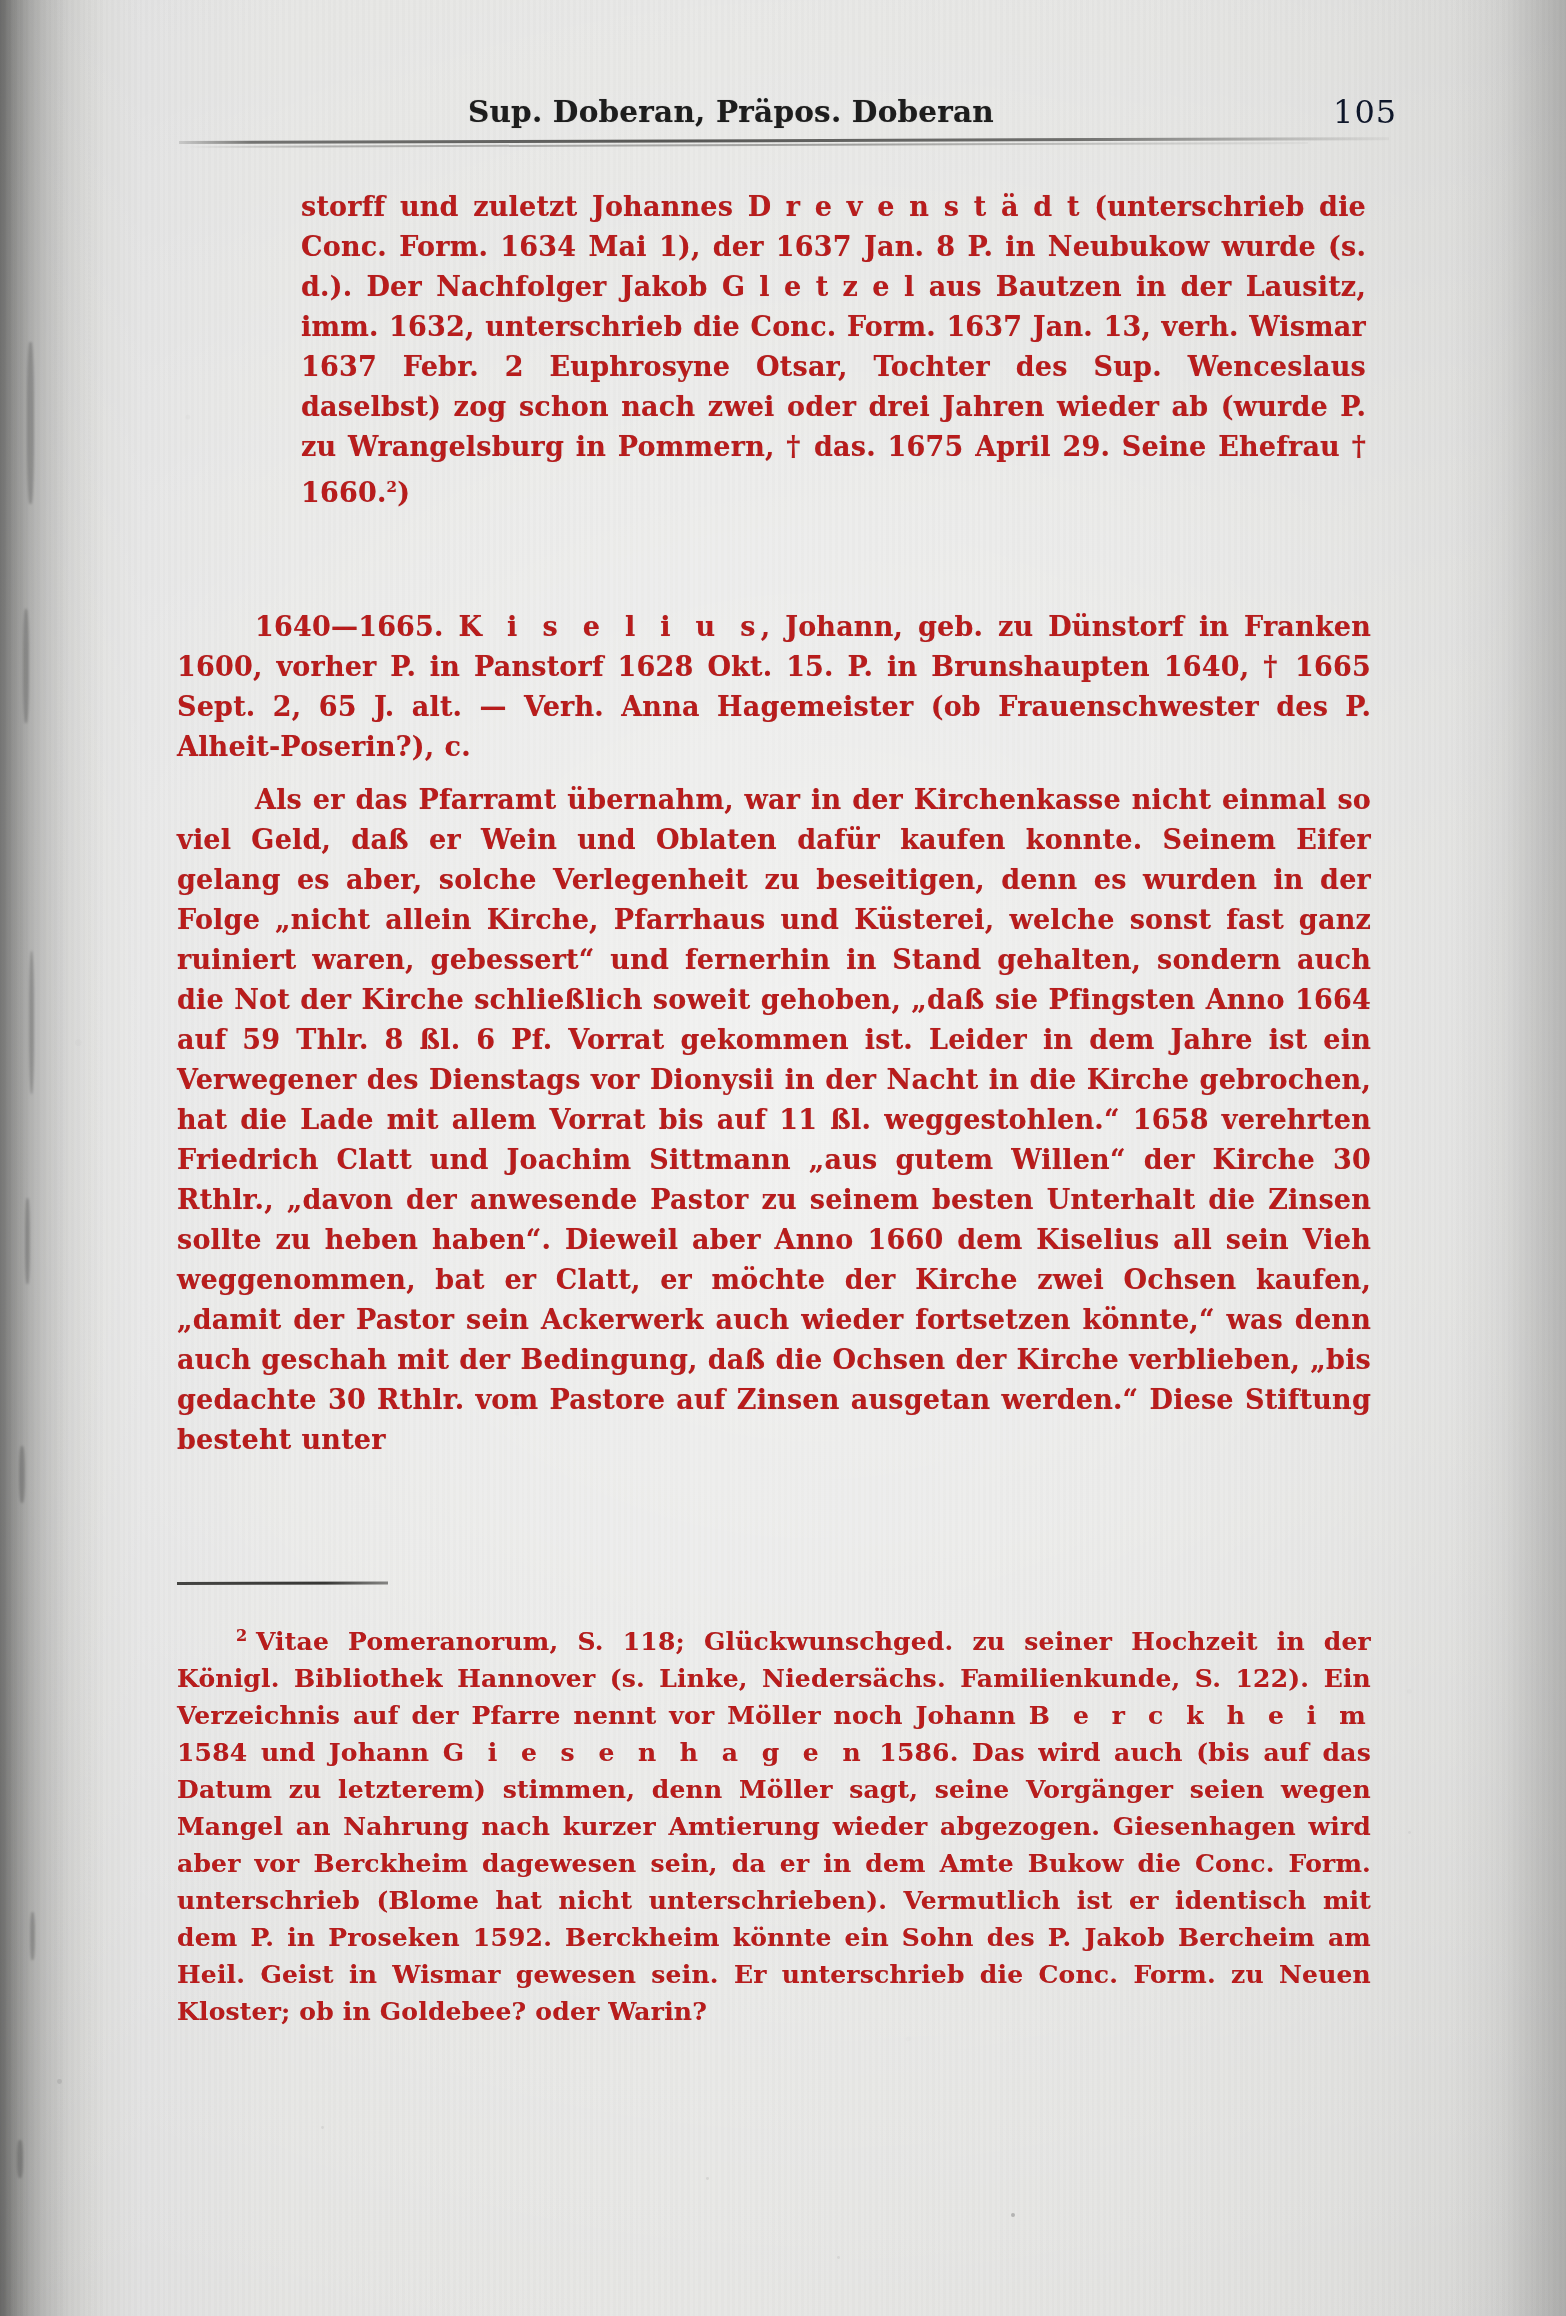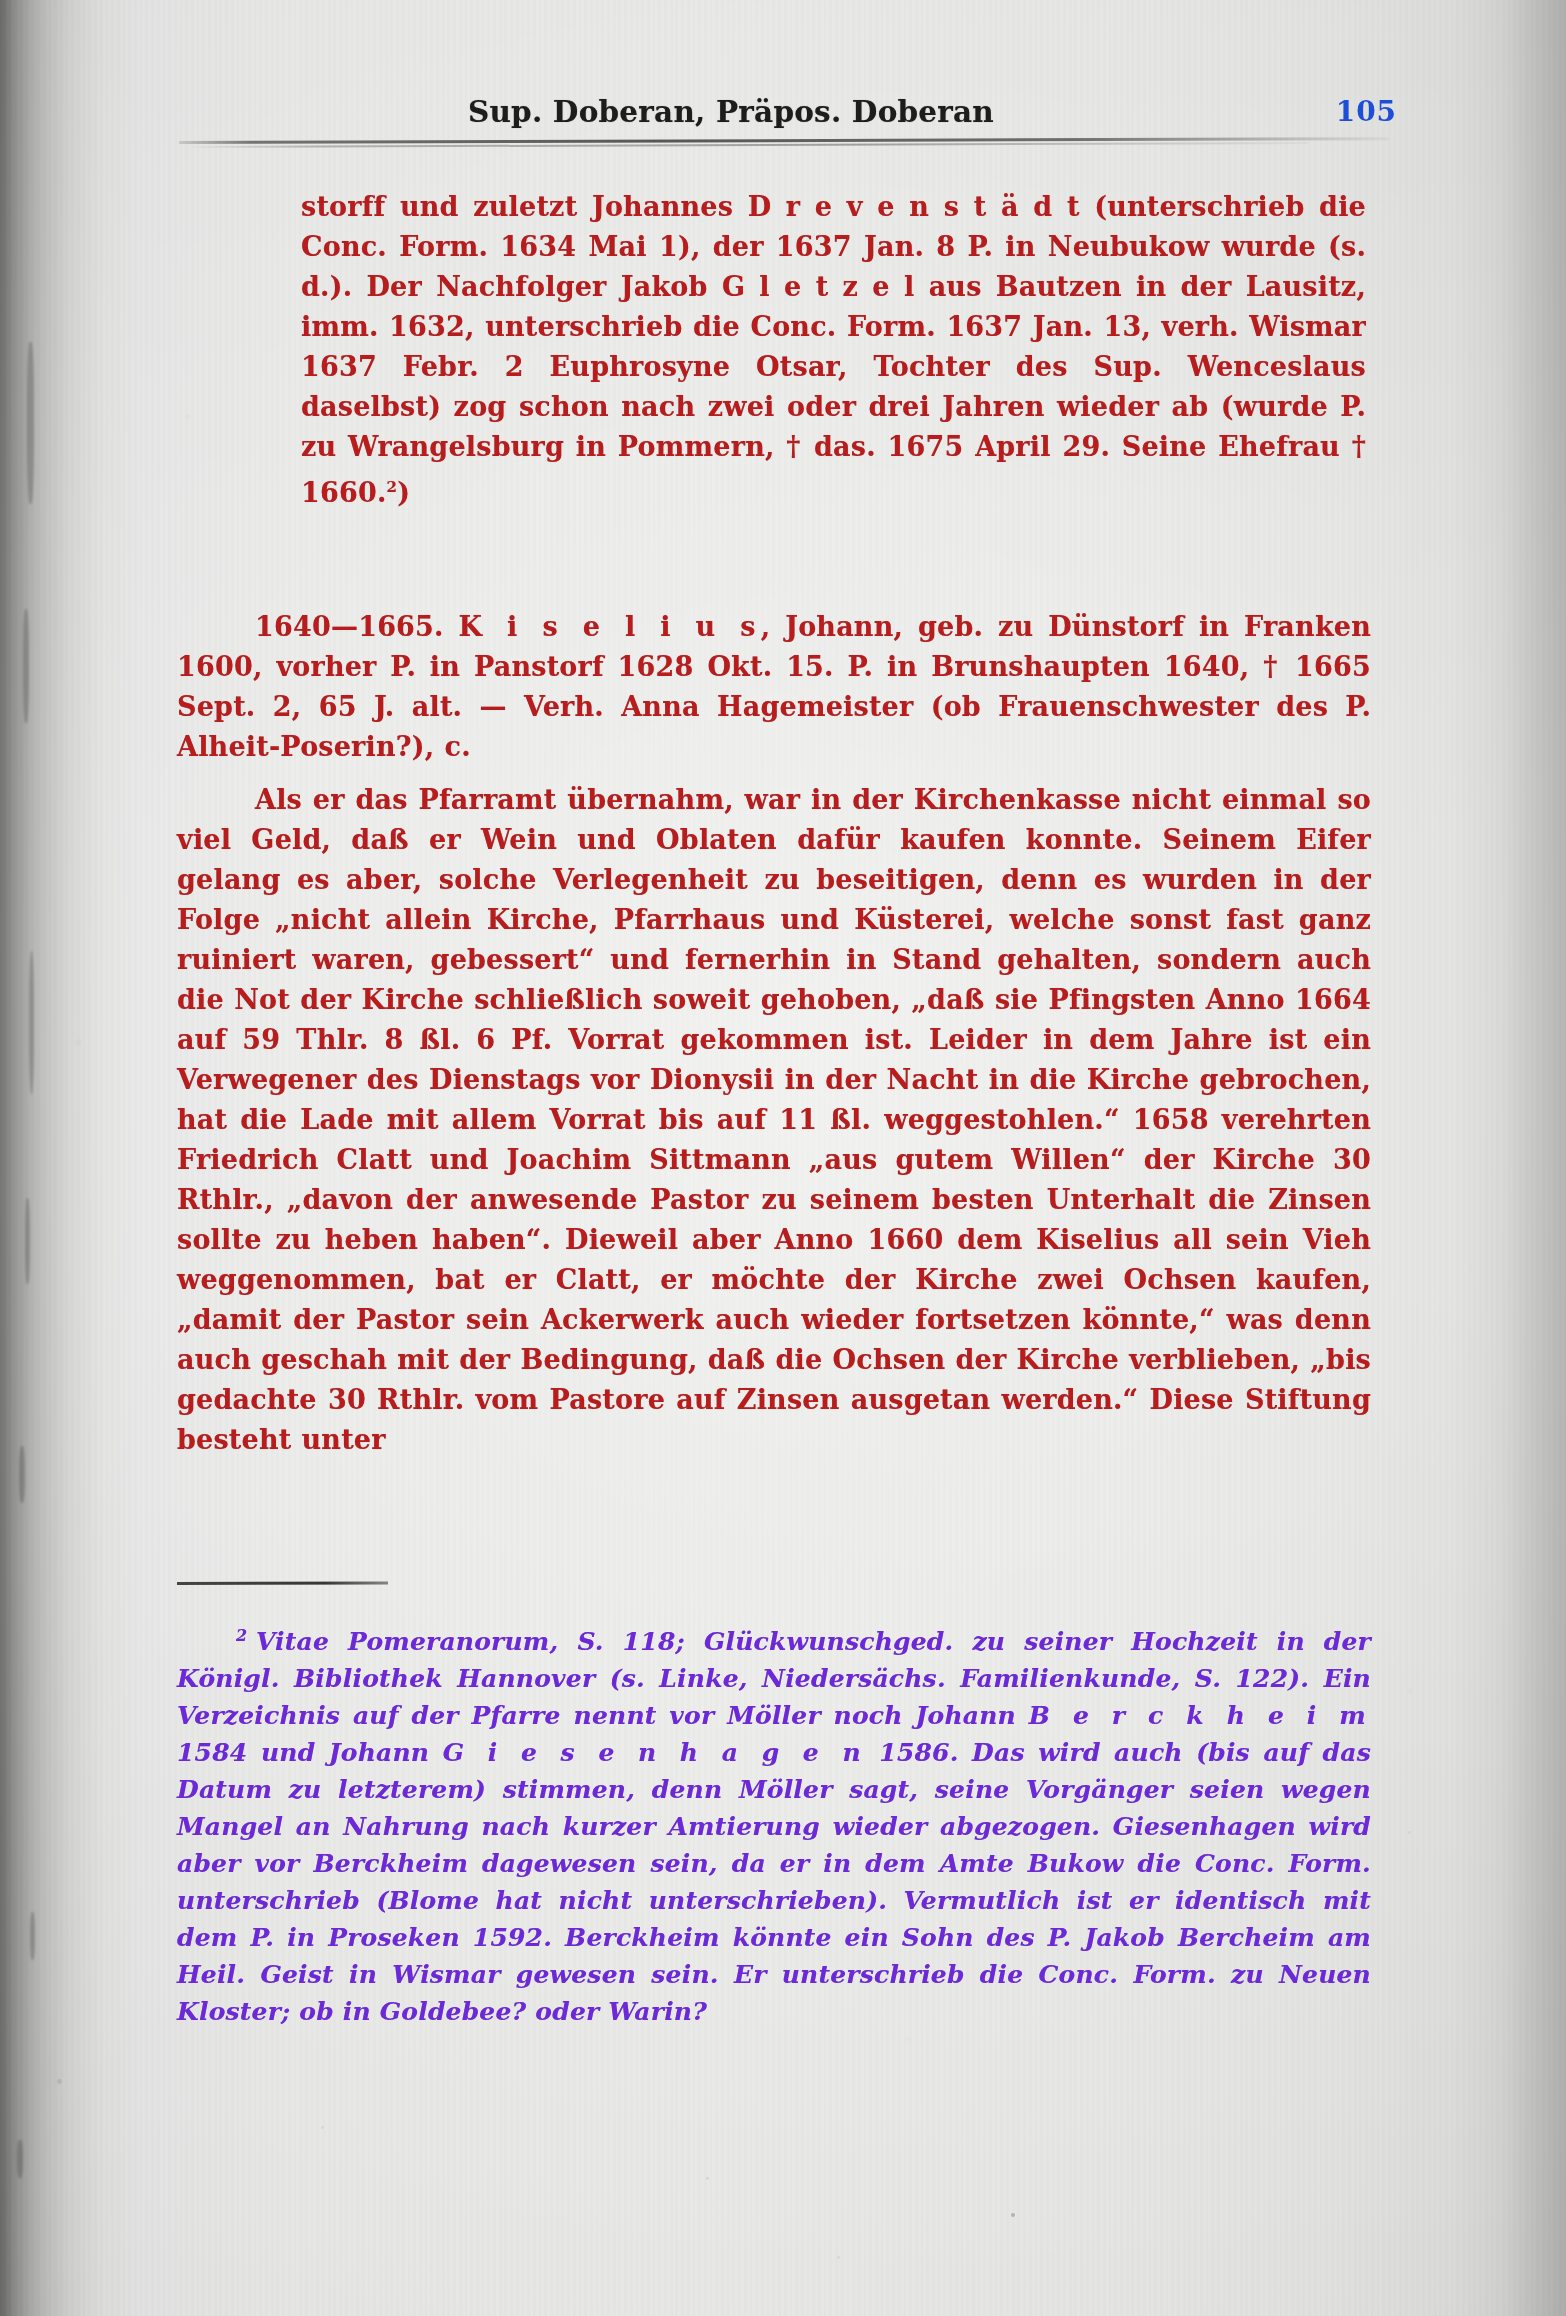--- a/index.html
+++ b/index.html
@@ -96,24 +96,24 @@
     line-height: 42px;
     color: #1d1d1d;
     font-weight: 700;
     padding-right: 114px;
     text-shadow: 0 0 1px rgba(0,0,0,.35);
   }
   #page-number {
     position: absolute;
     right: 1.9px;
     top: 0;
-    font-size: 28px;
+    font-size: 32px;
     line-height: 42px;
-    color: #1d4ed8;
-    font-weight: 700;
+    color: #0f172a;
+    font-weight: 400;
     letter-spacing: 1px;
   }
   #head-rule {
     position: absolute;
     left: 179px;
     top: 141px;
     width: 1210px;
     height: 2.9px;
     background: linear-gradient(90deg,
         rgba(120,120,118,.25) 0%, rgba(95,95,93,.85) 6%,
@@ -176,27 +176,26 @@
     transform: rotate(-0.12deg);
     transform-origin: left center;
   }
   #footnote-block {
     position: absolute;
     left: 177px;
     top: 1617px;
     width: 1194px;
     font-size: 25px;
     line-height: 37px;
-    color: #6d28d9;
+    color: #b91c1c;
     font-weight: 700;
     text-align: justify;
     text-justify: inter-word;
     text-indent: 59px;
     text-shadow: 0 0 0.6px rgba(0,0,0,.28);
-    font-style: italic;
   }
   #footnote-block .fn-marker {
     font-size: 16px;
     vertical-align: super;
     font-weight: 700;
     margin-right: 8.6px;
   }
   .sup {
     font-size: 15px;
     vertical-align: super;

